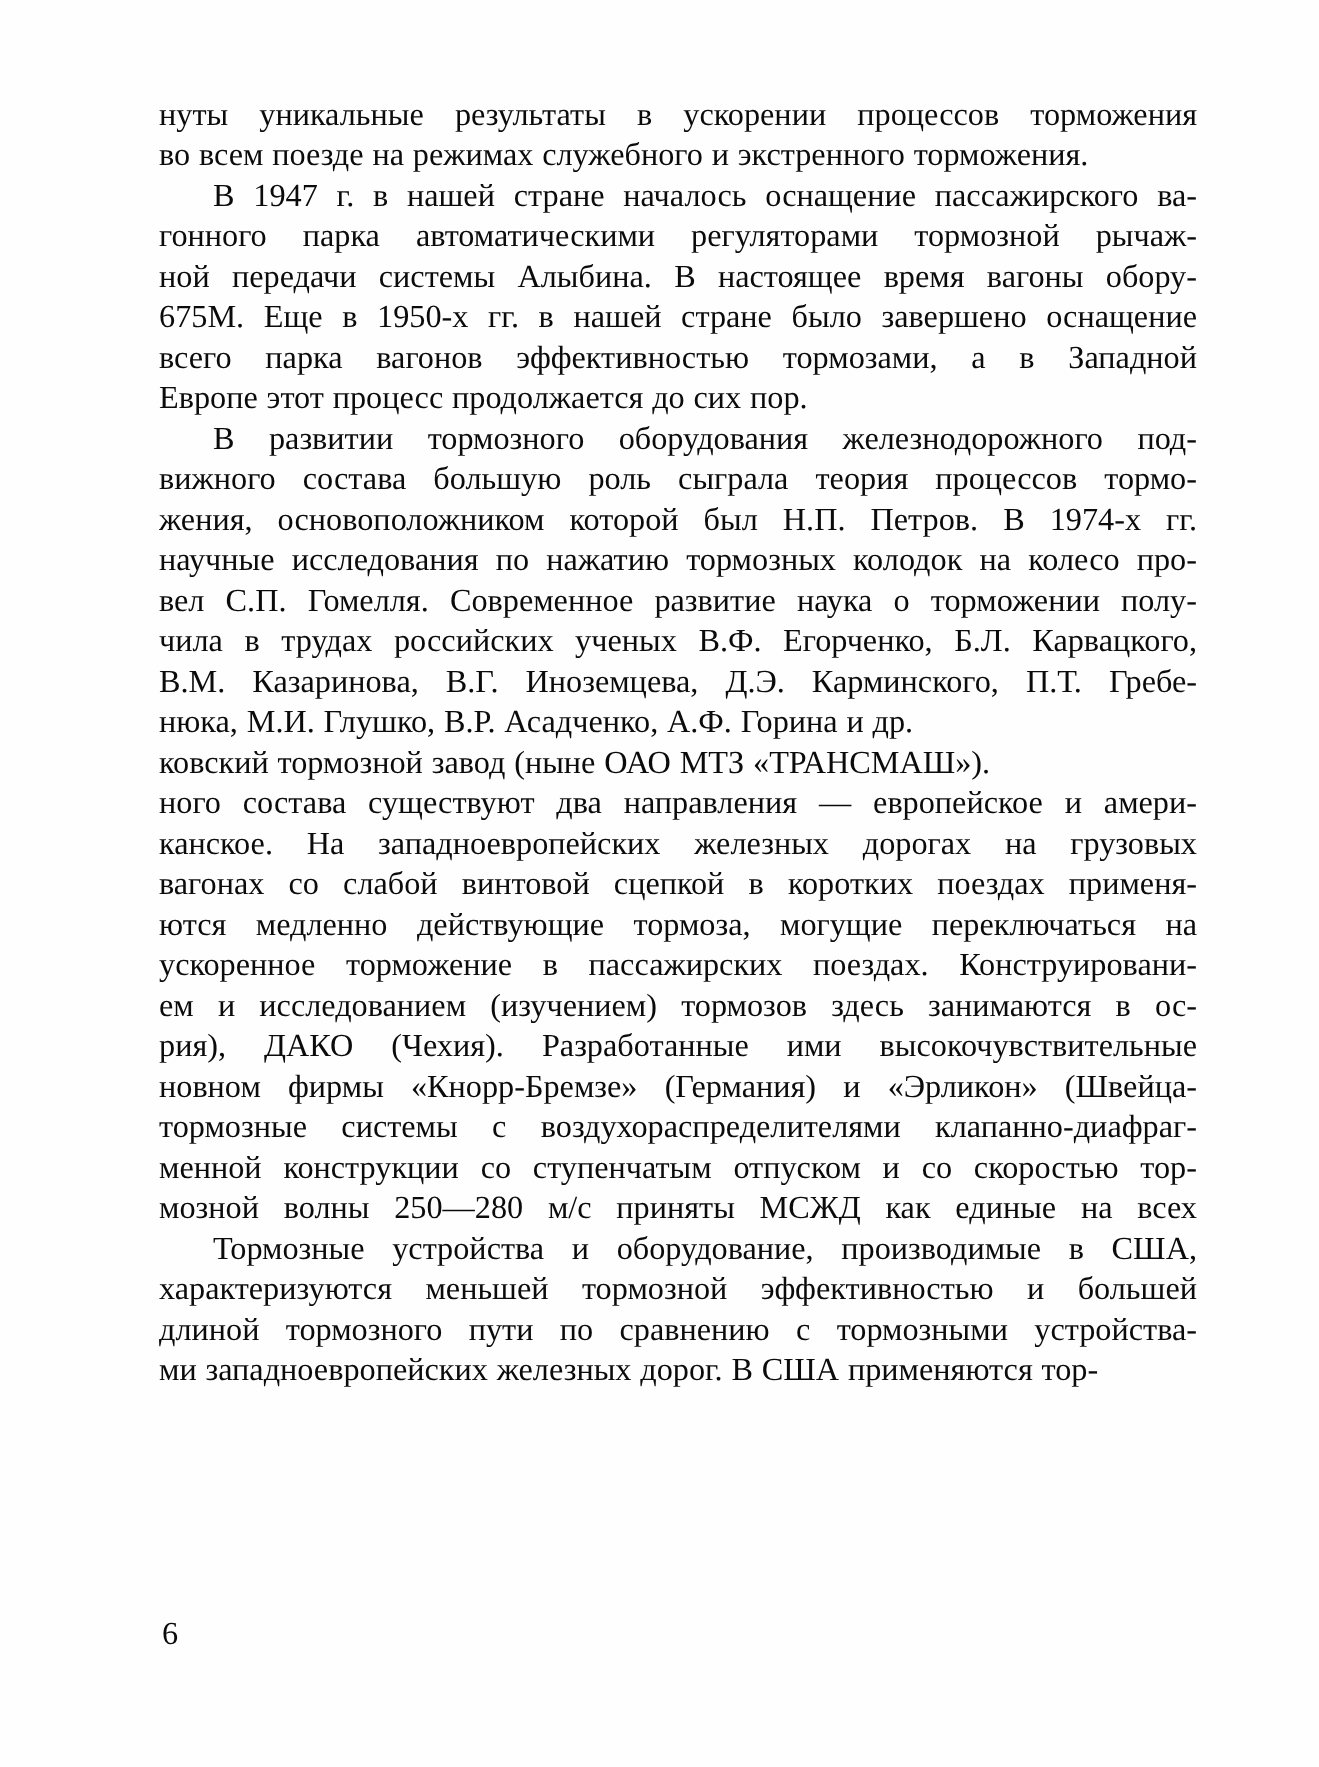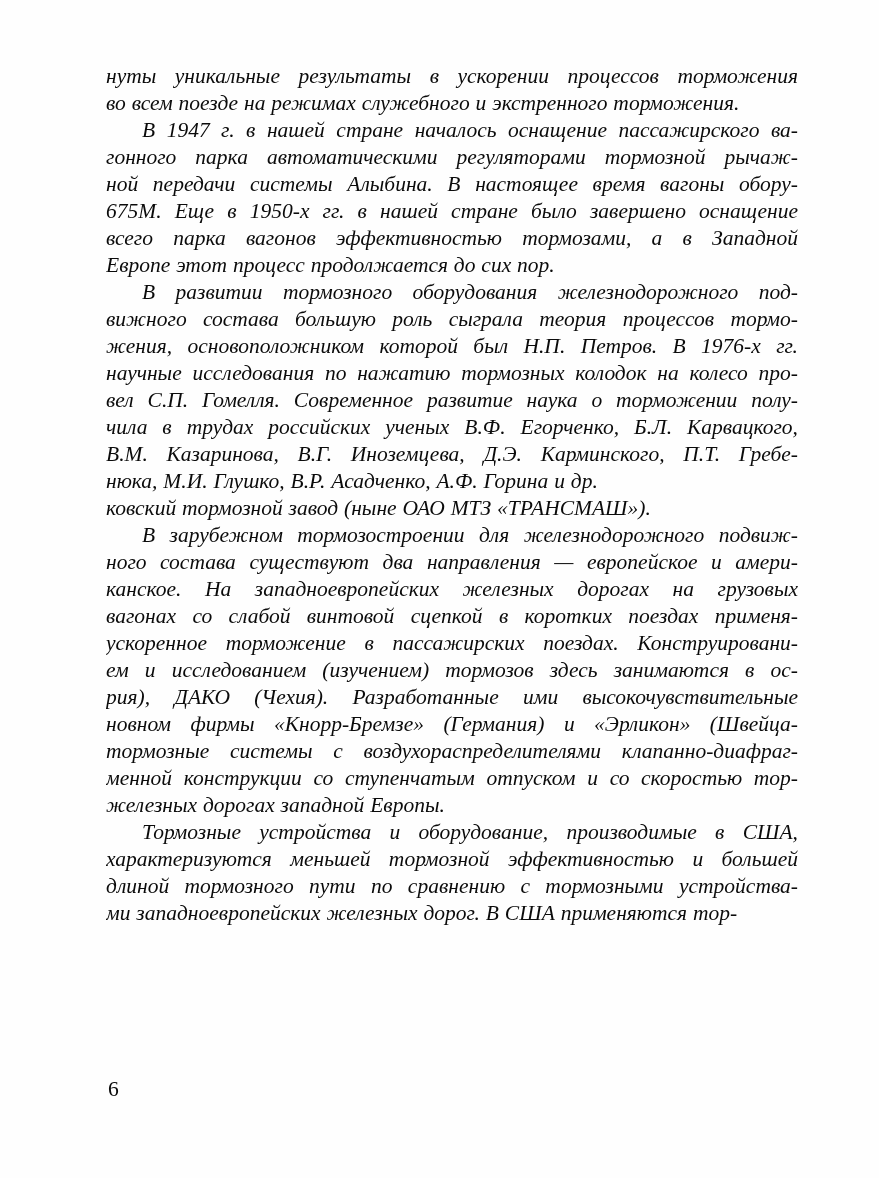--- a/index.html
+++ b/index.html
@@ -18,21 +18,20 @@
   }
   .text-block {
     position: absolute;
     left: 106px;
     top: 63px;
     width: 692px;
   }
   .paragraph {
     margin: 0;
     padding: 0;
-    font-style: italic;
   }
   .line {
     font-size: 21.5px;
     line-height: 27px;
     height: 27px;
     text-align: justify;
     text-align-last: justify;
     -moz-text-align-last: justify;
     overflow: hidden;
     white-space: normal;
@@ -67,42 +66,42 @@
         <div class="line indent">В 1947 г. в нашей стране началось оснащение пассажирского ва-</div>
         <div class="line">гонного парка автоматическими регуляторами тормозной рычаж-</div>
         <div class="line">ной передачи системы Алыбина. В настоящее время вагоны обору-</div>
         <div class="line">675М. Еще в 1950-х гг. в нашей стране было завершено оснащение</div>
         <div class="line">всего парка вагонов эффективностью тормозами, а в Западной</div>
         <div class="line last">Европе этот процесс продолжается до сих пор.</div>
       </div>
       <div class="paragraph">
         <div class="line indent">В развитии тормозного оборудования железнодорожного под-</div>
         <div class="line">вижного состава большую роль сыграла теория процессов тормо-</div>
-        <div class="line">жения, основоположником которой был Н.П. Петров. В 1976-х гг.</div>
+        <div class="line">жения, основоположником которой был Н.П. Петров. В 1974-х гг.</div>
         <div class="line">научные исследования по нажатию тормозных колодок на колесо про-</div>
         <div class="line">вел С.П. Гомелля. Современное развитие наука о торможении полу-</div>
         <div class="line">чила в трудах российских ученых В.Ф. Егорченко, Б.Л. Карвацкого,</div>
         <div class="line">В.М. Казаринова, В.Г. Иноземцева, Д.Э. Карминского, П.Т. Гребе-</div>
         <div class="line last">нюка, М.И. Глушко, В.Р. Асадченко, А.Ф. Горина и др.</div>
       </div>
       <div class="paragraph">
         <div class="line last">ковский тормозной завод (ныне ОАО МТЗ «ТРАНСМАШ»).</div>
       </div>
       <div class="paragraph">
-        <div class="line indent">В зарубежном тормозостроении для железнодорожного подвиж-</div>
         <div class="line">ного состава существуют два направления — европейское и амери-</div>
         <div class="line">канское. На западноевропейских железных дорогах на грузовых</div>
         <div class="line">вагонах со слабой винтовой сцепкой в коротких поездах применя-</div>
+        <div class="line">ются медленно действующие тормоза, могущие переключаться на</div>
         <div class="line">ускоренное торможение в пассажирских поездах. Конструировани-</div>
         <div class="line">ем и исследованием (изучением) тормозов здесь занимаются в ос-</div>
         <div class="line">рия), ДАКО (Чехия). Разработанные ими высокочувствительные</div>
         <div class="line">новном фирмы «Кнорр-Бремзе» (Германия) и «Эрликон» (Швейца-</div>
         <div class="line">тормозные системы с воздухораспределителями клапанно-диафраг-</div>
         <div class="line">менной конструкции со ступенчатым отпуском и со скоростью тор-</div>
-        <div class="line last">железных дорогах западной Европы.</div>
+        <div class="line">мозной волны 250—280 м/с приняты МСЖД как единые на всех</div>
       </div>
       <div class="paragraph">
         <div class="line indent">Тормозные устройства и оборудование, производимые в США,</div>
         <div class="line">характеризуются меньшей тормозной эффективностью и большей</div>
         <div class="line">длиной тормозного пути по сравнению с тормозными устройства-</div>
         <div class="line last">ми западноевропейских железных дорог. В США применяются тор-</div>
       </div>
     </div>
   <div class="page-number">6</div>
 </div>

